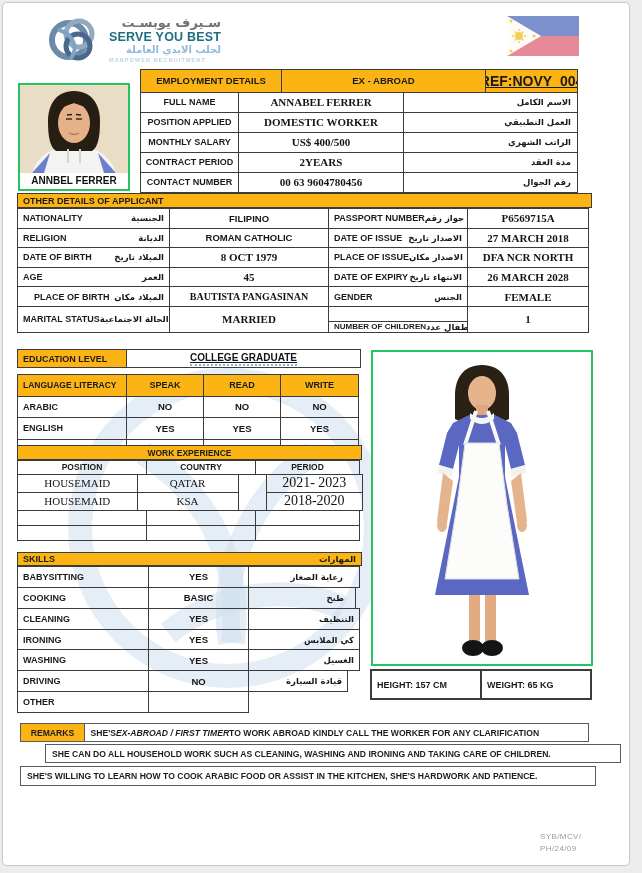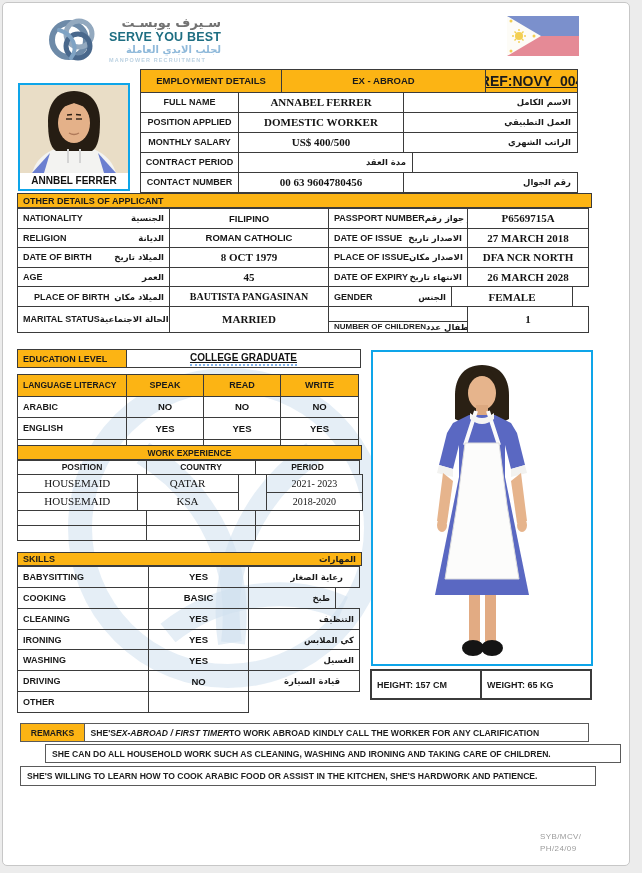--- a/index.html
+++ b/index.html
@@ -11,30 +11,30 @@
   
   .tbl{display:flex;flex-direction:column;}
   .row{display:flex;flex:1;}
   .cell{box-sizing:border-box;border:1px solid #3b3b3b;margin-left:-1px;margin-top:-1px;
         display:flex;align-items:center;justify-content:center;background:transparent;
         overflow:hidden;white-space:nowrap;}
   .orange{background:#FCB414;}
   .lbl{font-weight:bold;font-size:9px;color:#1a1a1a;}
   .hdr{font-weight:bold;font-size:9.5px;color:#1a1a1a;}
   .serif{font-family:"Liberation Serif",serif;font-weight:bold;font-size:11px;color:#141414;}
-  .serif-sm{font-family:"Liberation Serif",serif;font-size:10px;color:#141414;margin-left:27px;}
+  .serif-sm{font-family:"Liberation Serif",serif;font-size:14px;color:#141414;margin-left:27px;}
   .sansval{font-weight:bold;font-size:9.5px;color:#141414;}
   .ar{font-family:"DejaVu Sans",sans-serif;direction:rtl;font-size:8.5px;font-weight:bold;color:#1a1a1a;}
   .left{justify-content:flex-start;padding-left:5px;}
   .split{justify-content:space-between;padding:0 5px;}
   .u{text-decoration:underline;}
   .edu-u{text-decoration:underline;border-bottom:2px dotted #7fb0e8;padding-bottom:1px;}
   .wm{position:absolute;z-index:0;pointer-events:none;}
   .z1{z-index:1;}
-  .photo-box{border:2px solid #0ea5e9;background:#fff;display:flex;flex-direction:column;}
+  .photo-box{border:2px solid #22c55e;background:#fff;display:flex;flex-direction:column;}
   .caption{font-weight:bold;font-size:10px;color:#111;text-align:center;background:#fff;padding:2px 0 3px;}
   .remark-cell{border:1.5px solid #5a5a5a;display:flex;align-items:center;
                font-weight:bold;font-size:8.6px;color:#1c1c1c;box-sizing:border-box;
                padding-left:6px;background:#fff;white-space:nowrap;overflow:hidden;}
   .footer{font-size:8px;color:#9b9b9b;line-height:12px;letter-spacing:.4px;}
   .logo-ar1{font-family:"DejaVu Sans",sans-serif;direction:rtl;font-size:13px;font-weight:bold;color:#737373;line-height:14px;}
   .logo-en{font-size:12.5px;font-weight:bold;color:#1e6e82;letter-spacing:.2px;line-height:14px;}
   .logo-ar2{font-family:"DejaVu Sans",sans-serif;direction:rtl;font-size:10px;font-weight:bold;color:#8fb9da;line-height:12px;}
   .logo-sub{font-size:5.5px;font-weight:bold;color:#bcd2e2;letter-spacing:1.1px;line-height:8px;}
   i.it{font-style:italic;}
@@ -127,20 +127,21 @@
       <div class="cell serif" style="width:166px;">DOMESTIC WORKER</div>
       <div class="cell ar" style="width:175px;justify-content:flex-start;padding-right:6px;">العمل التطبيقي</div>
     </div>
     <div class="row">
       <div class="cell lbl" style="width:99px;">MONTHLY SALARY</div>
       <div class="cell serif" style="width:166px;">US$ 400/500</div>
       <div class="cell ar" style="width:175px;justify-content:flex-start;padding-right:6px;">الراتب الشهري</div>
     </div>
     <div class="row">
       <div class="cell lbl" style="width:99px;">CONTRACT PERIOD</div>
+      <div class="cell serif" style="width:166px;">2YEARS</div>
       <div class="cell ar" style="width:175px;justify-content:flex-start;padding-right:6px;">مدة العقد</div>
     </div>
     <div class="row">
       <div class="cell lbl" style="width:99px;">CONTACT NUMBER</div>
       <div class="cell serif" style="width:166px;">00 63 9604780456</div>
       <div class="cell ar" style="width:175px;justify-content:flex-start;padding-right:6px;">رقم الجوال</div>
     </div>
   </div>
 
   <div class="abs z1 cell orange lbl left" style="left:15px;top:191px;width:575px;height:15px;">OTHER DETAILS OF APPLICANT</div>
@@ -193,21 +194,21 @@
           <span class="ar">الانتهاء تاريخ</span>
         </div>
       <div class="cell serif" style="width:122px;">26 MARCH 2028</div>
     </div>
     <div class="row">
       <div class="cell lbl split" style="width:153px;padding-left:16px;">
           <span>PLACE OF BIRTH</span>
           <span class="ar">الميلاد مكان</span>
         </div>
       <div class="cell serif" style="width:160px;font-size:10px;">BAUTISTA PANGASINAN</div>
-      <div class="cell lbl split" style="width:124px;">
+      <div class="cell lbl split" style="width:140px;">
           <span>GENDER</span>
           <span class="ar">الجنس</span>
         </div>
       <div class="cell serif" style="width:122px;">FEMALE</div>
     </div>
     <div class="row">
       <div class="cell lbl split" style="width:153px;">
           <span>MARITAL STATUS</span>
           <span class="ar">الحالة الاجتماعية</span>
         </div>
@@ -291,41 +292,41 @@
   </div>
   <div class="abs z1 tbl" style="left:15px;top:564px;width:345px;height:146px;">
     <div class="row">
       <div class="cell lbl left" style="width:132px;">BABYSITTING</div>
       <div class="cell sansval" style="width:101px;">YES</div>
       <div class="cell ar" style="width:112px;padding-right:16px;justify-content:flex-start;">رعاية الصغار</div>
     </div>
     <div class="row">
       <div class="cell lbl left" style="width:132px;">COOKING</div>
       <div class="cell sansval" style="width:101px;">BASIC</div>
-      <div class="cell ar" style="width:88px;padding-right:5px;justify-content:flex-start;">طبخ</div>
+      <div class="cell ar" style="width:108px;padding-right:11px;justify-content:flex-start;">طبخ</div>
     </div>
     <div class="row">
       <div class="cell lbl left" style="width:132px;">CLEANING</div>
       <div class="cell sansval" style="width:101px;">YES</div>
       <div class="cell ar" style="width:112px;padding-right:5px;justify-content:flex-start;">التنظيف</div>
     </div>
     <div class="row">
       <div class="cell lbl left" style="width:132px;">IRONING</div>
       <div class="cell sansval" style="width:101px;">YES</div>
       <div class="cell ar" style="width:112px;padding-right:5px;justify-content:flex-start;">كي الملابس</div>
     </div>
     <div class="row">
       <div class="cell lbl left" style="width:132px;">WASHING</div>
       <div class="cell sansval" style="width:101px;">YES</div>
       <div class="cell ar" style="width:112px;padding-right:5px;justify-content:flex-start;">الغسيل</div>
     </div>
     <div class="row">
       <div class="cell lbl left" style="width:132px;">DRIVING</div>
       <div class="cell sansval" style="width:101px;">NO</div>
-      <div class="cell ar" style="width:112px;padding-right:19px;justify-content:flex-start;">قيادة السيارة</div>
+      <div class="cell ar" style="width:100px;padding-right:5px;justify-content:flex-start;">قيادة السيارة</div>
     </div>
     <div class="row">
       <div class="cell lbl left" style="width:132px;">OTHER</div>
       <div class="cell sansval" style="width:101px;"></div>
     </div>
   </div>
 
   <div class="abs z1 photo-box" style="left:368px;top:347px;width:222px;height:316px;align-items:center;justify-content:center;">
     <svg width="218" height="310" viewBox="0 0 218 310">
       <rect width="218" height="310" fill="#ffffff"></rect>

